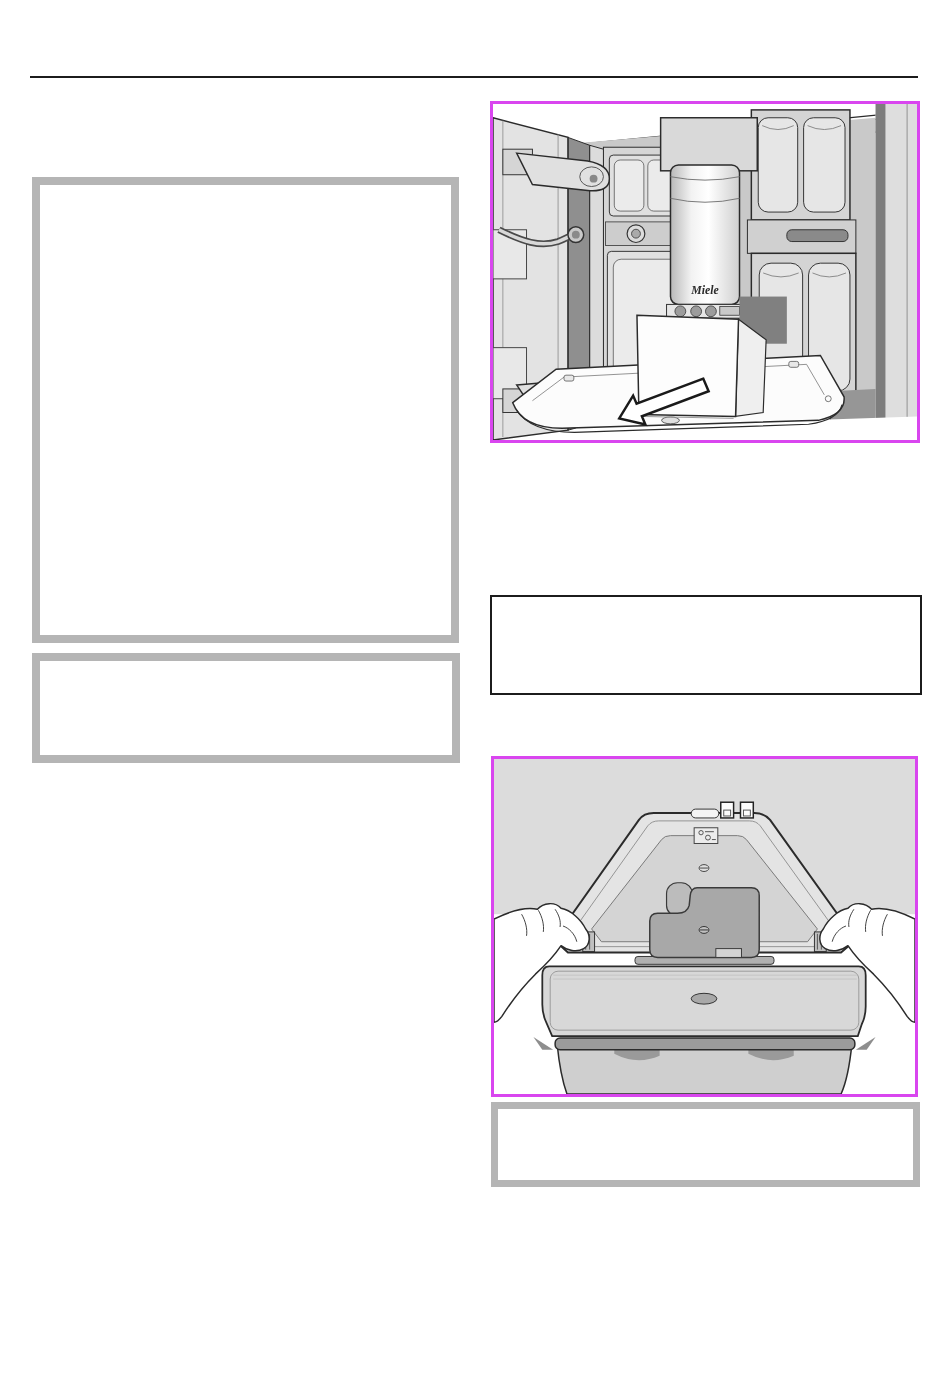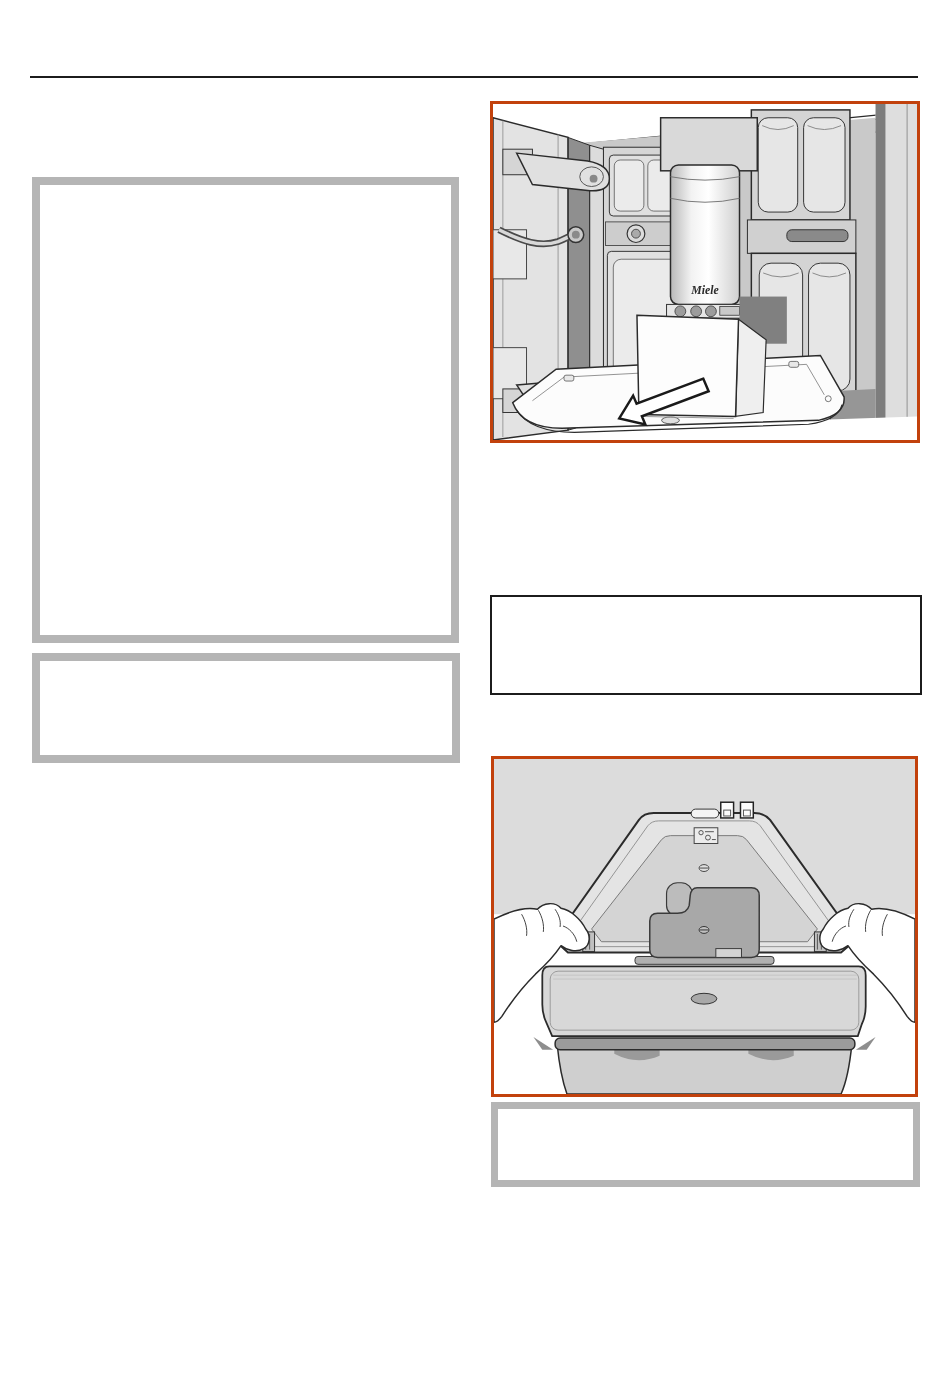--- a/index.html
+++ b/index.html
@@ -17,21 +17,21 @@
   }
   .callout-large  { left:32px;  top:177px;  width:427px; height:466px; }
   .callout-small  { left:32px;  top:653px;  width:428px; height:110px; }
   .callout-bottom { left:491px; top:1102px; width:429px; height:85px; border-width:7px; }
   .note-box {
     position:absolute; box-sizing:border-box; background:#ffffff;
     border:2px solid #1c1c1c; left:490px; top:595px; width:432px; height:100px;
   }
   .figure {
     position:absolute; box-sizing:border-box; background:#c2410c;
-    border:3px solid #c2410c;
+    border:3px solid #d946ef;
   }
   .figure-1 { left:490px; top:101px; width:430px; height:342px; }
   .figure-2 { left:491px; top:756px; width:427px; height:341px; }
   .figure svg { display:block; width:100%; height:100%; }
   .brand-text {
     font-family:"Liberation Serif", serif; font-weight:bold; font-style:italic;
   }
 </style>
 </head>
 <body>

